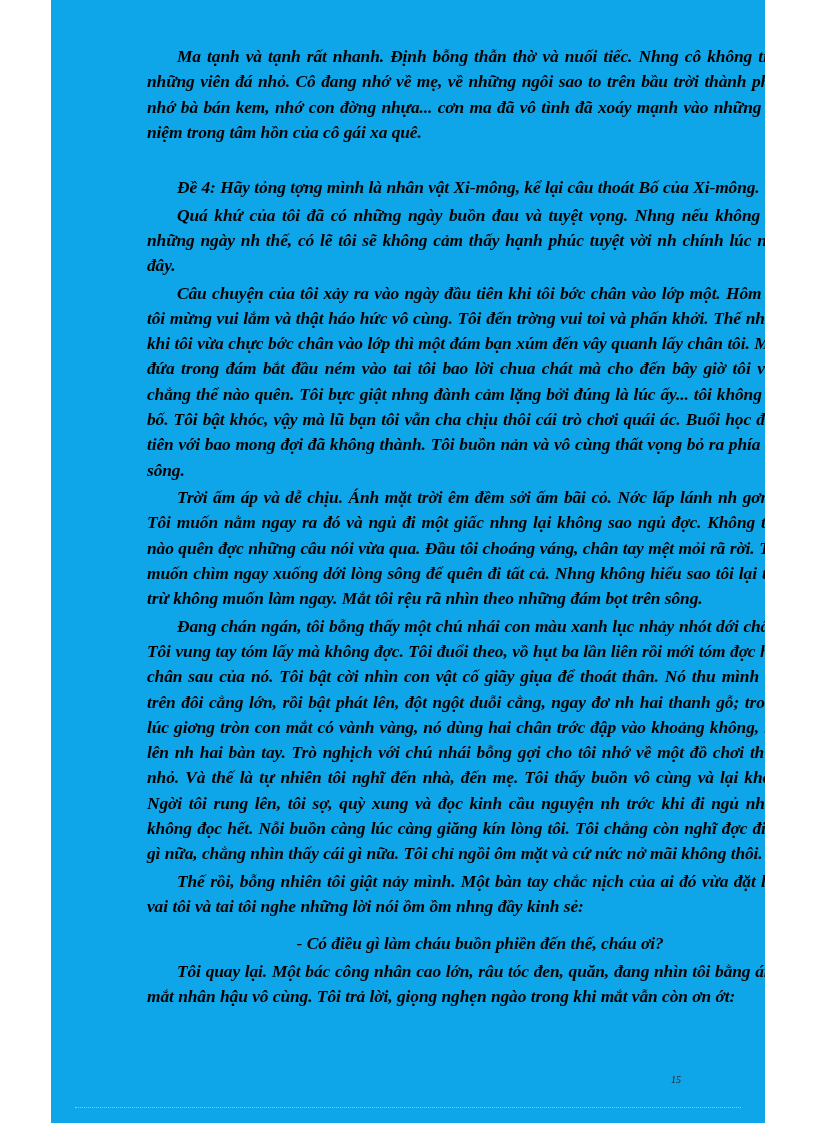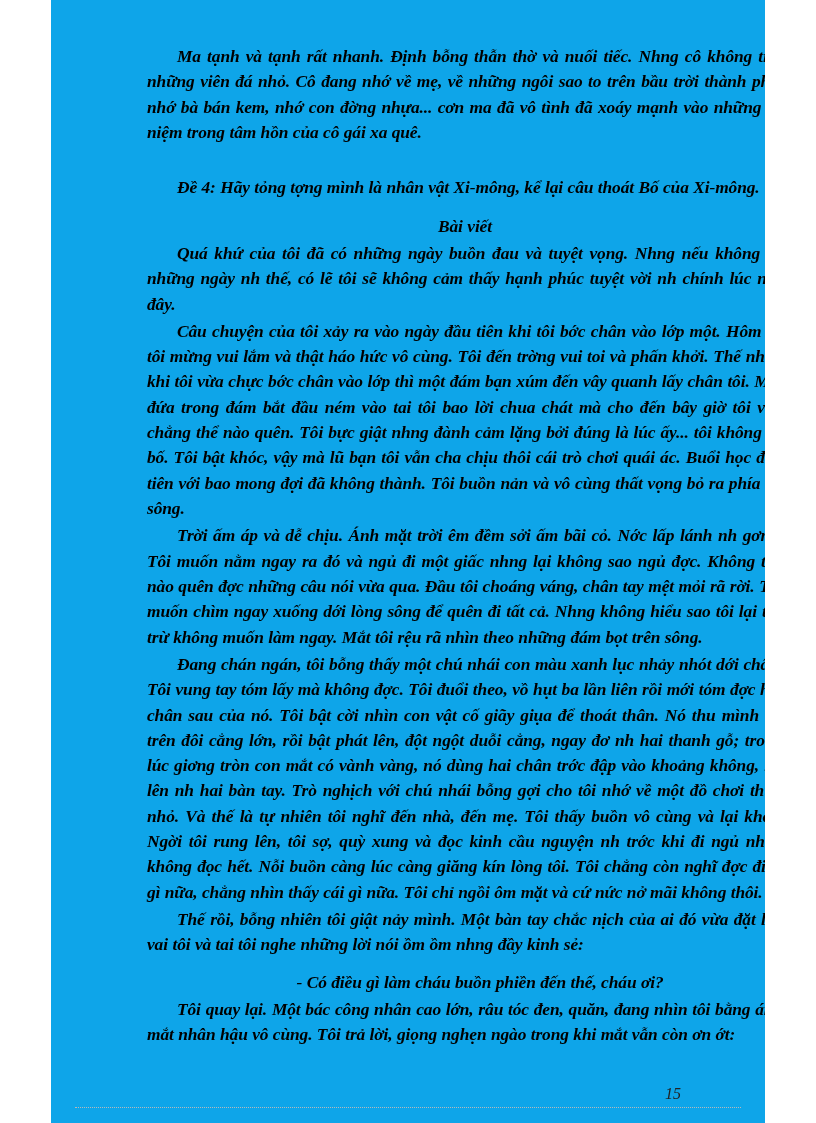--- a/index.html
+++ b/index.html
@@ -52,23 +52,23 @@
     margin-top: 13px;
   }
   p.dialogue {
     text-indent: 30px;
     text-align: center;
     margin-top: 12px;
   }
   #page-number {
     position: absolute;
     right: 84px;
-    bottom: 20px;
+    bottom: 38px;
     font-family: "Liberation Serif", "DejaVu Serif", serif;
-    font-size: 16px;
+    font-size: 10px;
     font-weight: normal;
     color: #222222;
   }
   #footer-rule {
     position: absolute;
     left: 24px;
     right: 24px;
     bottom: 14px;
     height: 1px;
     border-top: 1px dotted #b8b8b8;
@@ -78,21 +78,20 @@
 <body>
 
 <div id="page">
 
   <div id="content">
 
     <p class="para">Ma   tạnh và tạnh rất nhanh. Định bỗng thẫn thờ và nuối tiếc. Nhng   cô không tiếc những viên đá nhỏ. Cô đang nhớ về mẹ, về những ngôi sao to trên bầu trời thành phố, nhớ bà bán kem, nhớ con đờng   nhựa... cơn ma   đã vô tình đã xoáy mạnh vào những kỷ niệm trong tâm hồn của cô gái xa quê.</p>
 
     <p class="para gap-lg">Đề 4: Hãy tỏng   tợng   mình là nhân vật Xi-mông, kể lại câu thoát Bố của Xi-mông.</p>
 
-    <p class="para center">Bài viết</p>
 
     <p class="para gap-sm">Quá khứ của tôi đã có những ngày buồn đau và tuyệt vọng. Nhng   nếu không có những ngày nh   thế, có lẽ tôi sẽ không cảm thấy hạnh phúc tuyệt vời nh   chính lúc này đây.</p>
 
     <p class="para gap-sm">Câu chuyện của tôi xảy ra vào ngày đầu tiên khi tôi bớc   chân vào lớp một. Hôm ấy tôi mừng vui lắm và thật háo hức vô cùng. Tôi đến trờng   vui toi   và phấn khởi. Thế nhng   khi tôi vừa chực bớc   chân vào lớp thì một đám bạn xúm đến vây quanh lấy chân tôi. Một đứa trong đám bắt đầu ném vào tai tôi bao lời chua chát mà cho đến bây giờ tôi vẫn chẳng thể nào quên. Tôi bực giật nhng   đành cảm lặng bởi đúng là lúc ấy... tôi không có bố. Tôi bật khóc, vậy mà lũ bạn tôi vẫn cha   chịu thôi cái trò chơi quái ác. Buổi học đầu tiên với bao mong đợi đã không thành. Tôi buồn nản và vô cùng thất vọng bỏ ra phía bờ sông.</p>
 
     <p class="para gap-sm">Trời ấm áp và dễ chịu. Ánh mặt trời êm đềm sởi   ấm bãi cỏ. Nớc   lấp lánh nh gơng.   Tôi muốn nằm ngay ra đó và ngủ đi một giấc nhng   lại không sao ngủ đợc. Không thể nào quên đợc   những câu nói vừa qua. Đầu tôi choáng váng, chân tay mệt mỏi rã rời. Tôi muốn chìm ngay xuống dới   lòng sông để quên đi tất cả. Nhng không hiểu sao tôi lại trù trừ không muốn làm ngay. Mắt tôi rệu rã nhìn theo những đám bọt trên sông.</p>
 
     <p class="para gap-sm">Đang chán ngán, tôi bỗng thấy một chú nhái con màu xanh lục nhảy nhót dới chân. Tôi vung tay tóm lấy mà không đợc.   Tôi đuổi theo, vồ hụt ba lần liên rồi mới tóm đợc   hai chân sau của nó. Tôi bật cời   nhìn con vật cố giãy giụa để thoát thân. Nó thu mình lại trên đôi cẳng lớn, rồi bật phát lên, đột ngột duỗi cẳng, ngay đơ nh hai thanh gỗ; trong lúc giơng   tròn con mắt có vành vàng, nó dùng hai chân trớc đập vào khoảng không, hơ lên nh   hai bàn tay. Trò nghịch với chú nhái bỗng gợi cho tôi nhớ về một đồ chơi thuở nhỏ. Và thế là tự nhiên tôi nghĩ đến nhà, đến mẹ. Tôi thấy buồn vô cùng và lại khóc. Ngời   tôi rung lên, tôi sợ, quỳ xung và đọc kinh cầu nguyện nh   trớc   khi đi ngủ nhng   không đọc hết. Nỗi buồn càng lúc càng giăng kín lòng tôi. Tôi chẳng còn nghĩ đợc   điều gì nữa, chẳng nhìn thấy cái gì nữa. Tôi chỉ ngồi ôm mặt và cứ nức nở mãi không thôi.</p>
 
     <p class="para gap-sm">Thế rồi, bỗng nhiên tôi giật nảy mình. Một bàn tay chắc nịch của ai đó vừa đặt lên vai tôi và tai tôi nghe những lời nói ồm ồm nhng   đầy kinh sẻ:</p>

